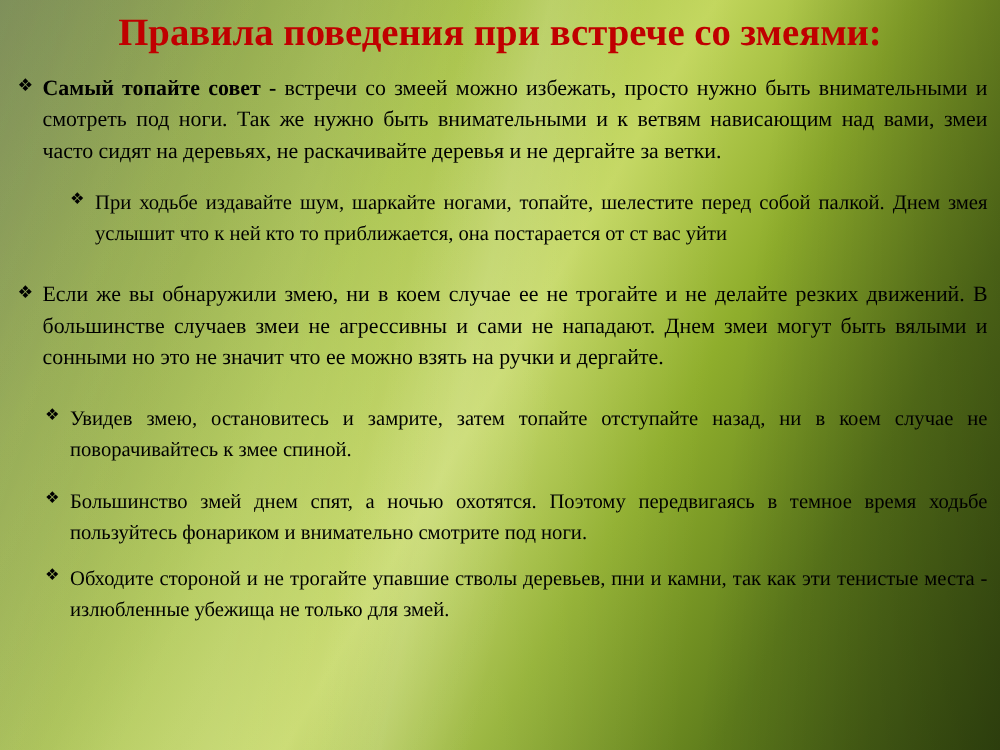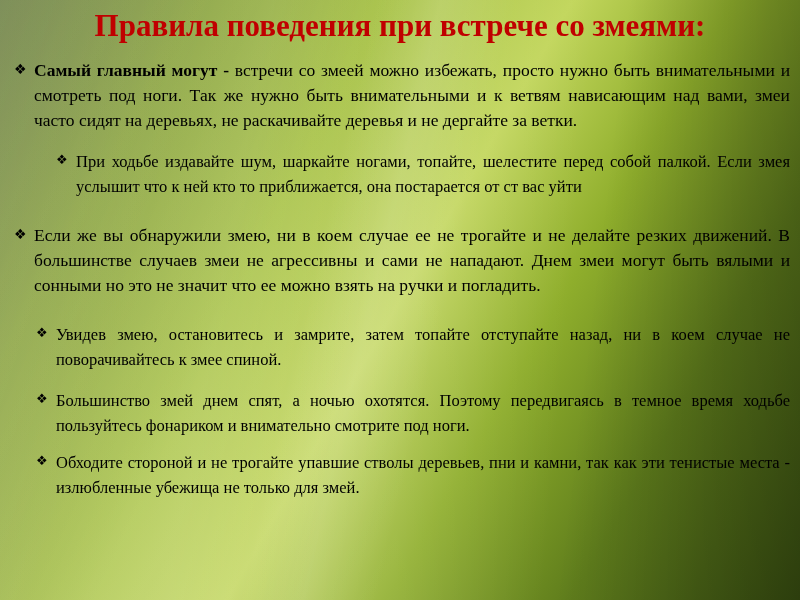--- a/index.html
+++ b/index.html
@@ -101,31 +101,31 @@
 <body>
 
 <div class="slide">
 
   <div class="title">Правила поведения при встрече со змеями:</div>
 
   <div class="body">
 
     <div class="para lvl1">
       <span class="bullet">❖</span>
-      <span class="ptext"><b class="strong">Самый главный могут -</b><span> встречи со змеей можно избежать, просто нужно быть внимательными и смотреть под ноги. Так же нужно быть внимательными и к ветвям нависающим над вами, змеи часто сидят на деревьях, не раскачивайте деревья и не дергайте за ветки.</span></span>
+      <span class="ptext"><b class="strong">Самый топайте совет -</b><span> встречи со змеей можно избежать, просто нужно быть внимательными и смотреть под ноги. Так же нужно быть внимательными и к ветвям нависающим над вами, змеи часто сидят на деревьях, не раскачивайте деревья и не дергайте за ветки.</span></span>
     </div>
 
     <div class="para lvl2 gap-c">
       <span class="bullet">❖</span>
-      <span class="ptext">При ходьбе издавайте шум, шаркайте ногами, топайте, шелестите перед собой палкой. Если змея услышит что к ней кто то приближается, она постарается от ст вас уйти</span>
+      <span class="ptext">При ходьбе издавайте шум, шаркайте ногами, топайте, шелестите перед собой палкой. Днем змея услышит что к ней кто то приближается, она постарается от ст вас уйти</span>
     </div>
 
     <div class="para lvl1 gap-b">
       <span class="bullet">❖</span>
-      <span class="ptext">Если же вы обнаружили змею, ни в коем случае ее не трогайте и не делайте резких движений. В большинстве случаев змеи не агрессивны и сами не нападают. Днем змеи могут быть вялыми и сонными но это не значит что ее можно взять на ручки и погладить.</span>
+      <span class="ptext">Если же вы обнаружили змею, ни в коем случае ее не трогайте и не делайте резких движений. В большинстве случаев змеи не агрессивны и сами не нападают. Днем змеи могут быть вялыми и сонными но это не значит что ее можно взять на ручки и дергайте.</span>
     </div>
 
     <div class="para lvl2b gap-b">
       <span class="bullet">❖</span>
       <span class="ptext">Увидев змею, остановитесь и замрите, затем топайте отступайте назад, ни в коем случае не поворачивайтесь к змее спиной.</span>
     </div>
 
     <div class="para lvl2b gap-c">
       <span class="bullet">❖</span>
       <span class="ptext">Большинство змей днем спят, а ночью охотятся. Поэтому передвигаясь в темное время ходьбе пользуйтесь фонариком и внимательно смотрите под ноги.</span>

